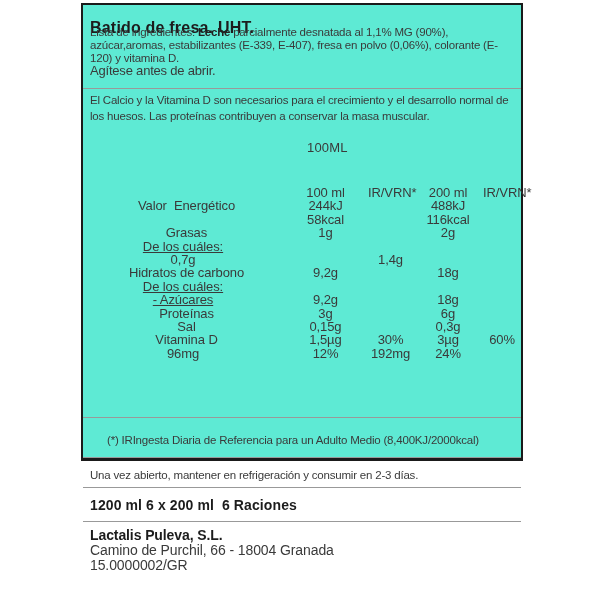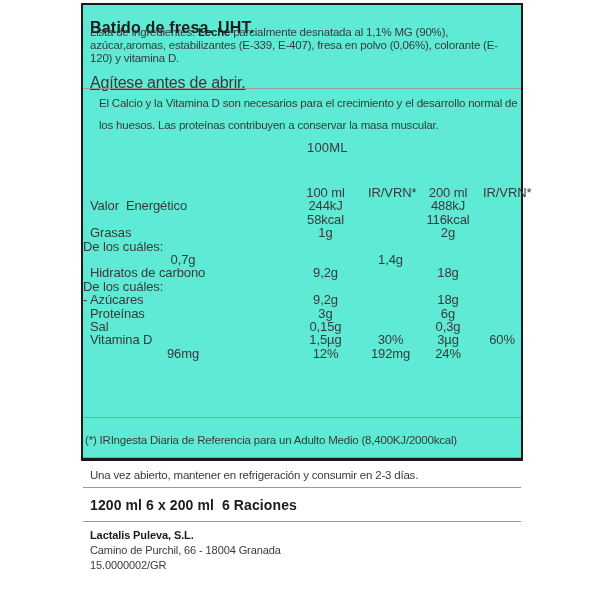--- a/index.html
+++ b/index.html
@@ -16,60 +16,60 @@
   .title{
     position:absolute;left:7px;top:3px;
     font-size:16px;font-weight:bold;color:#1c1c1c;letter-spacing:.2px;
   }
   .ingredients{
     position:absolute;left:7px;top:21px;width:428px;
     font-size:11.5px;line-height:13px;letter-spacing:-0.2px;color:#3a3a3a;
   }
   .ingredients b{color:#222;}
   .shake{
-    position:absolute;left:7px;top:69px;
-    font-size:16px;letter-spacing:-0.2px;color:#3a3a3a;text-decoration:underline;
+    position:absolute;left:7px;top:58px;
+    font-size:13px;letter-spacing:-0.2px;color:#3a3a3a;
   }
   .sep{position:absolute;left:0;right:0;height:1px;background:#999;}
   .sep1{top:83px;}
   .sep2{top:412px;}
   .sep3{top:452px;}
   .sep4{top:482px;}
   .sep5{top:516px;}
   .claim{
-    position:absolute;left:16px;top:87px;width:428px;
-    font-size:11.5px;line-height:22px;letter-spacing:-0.2px;color:#3a3a3a;
+    position:absolute;left:7px;top:87px;width:428px;
+    font-size:11.5px;line-height:16px;letter-spacing:-0.2px;color:#3a3a3a;
   }
   .serving{
     position:absolute;left:224px;top:135px;
     font-size:13px;color:#3a3a3a;letter-spacing:.2px;
   }
   .ntable{position:absolute;left:0;top:181px;width:438px;font-size:13px;letter-spacing:-0.1px;color:#3a3a3a;}
   .nrow{display:grid;grid-template-columns:200px 85px 45px 70px 38px;line-height:13.4px;white-space:nowrap;}
   .ncell{overflow:visible;}
-  .nlabel{padding-left:7px;text-align:left;}
-  .nlabel.indent{padding-left:0;}
+  .nlabel{padding-left:7px;text-align:center;}
+  .nlabel.indent{padding-left:0;text-decoration:underline;}
   .nv{text-align:center;}
   .nir{text-align:center;}
   .nhead .ncell{color:#3a3a3a;}
   .footnote{
-    position:absolute;left:2px;top:429px;width:428px;
+    position:absolute;left:24px;top:429px;width:428px;
     font-size:11.5px;letter-spacing:-0.2px;color:#3a3a3a;
   }
   .storage{
     position:absolute;left:7px;top:464px;width:428px;
     font-size:11.5px;letter-spacing:-0.2px;color:#3a3a3a;
   }
   .packsize{
     position:absolute;left:7px;top:492px;
     font-size:14px;font-weight:bold;color:#1c1c1c;letter-spacing:.1px;
   }
   .manufacturer{
     position:absolute;left:7px;top:523px;
-    font-size:11px;line-height:15px;letter-spacing:-0.1px;color:#3a3a3a;
+    font-size:14px;line-height:15px;letter-spacing:-0.1px;color:#3a3a3a;
   }
   .mname{font-weight:bold;color:#1c1c1c;}
 </style>
 </head>
 <body>
 
 <div class="label-box">
 
   <h1 class="title">Batido de fresa. UHT.</h1>
 

